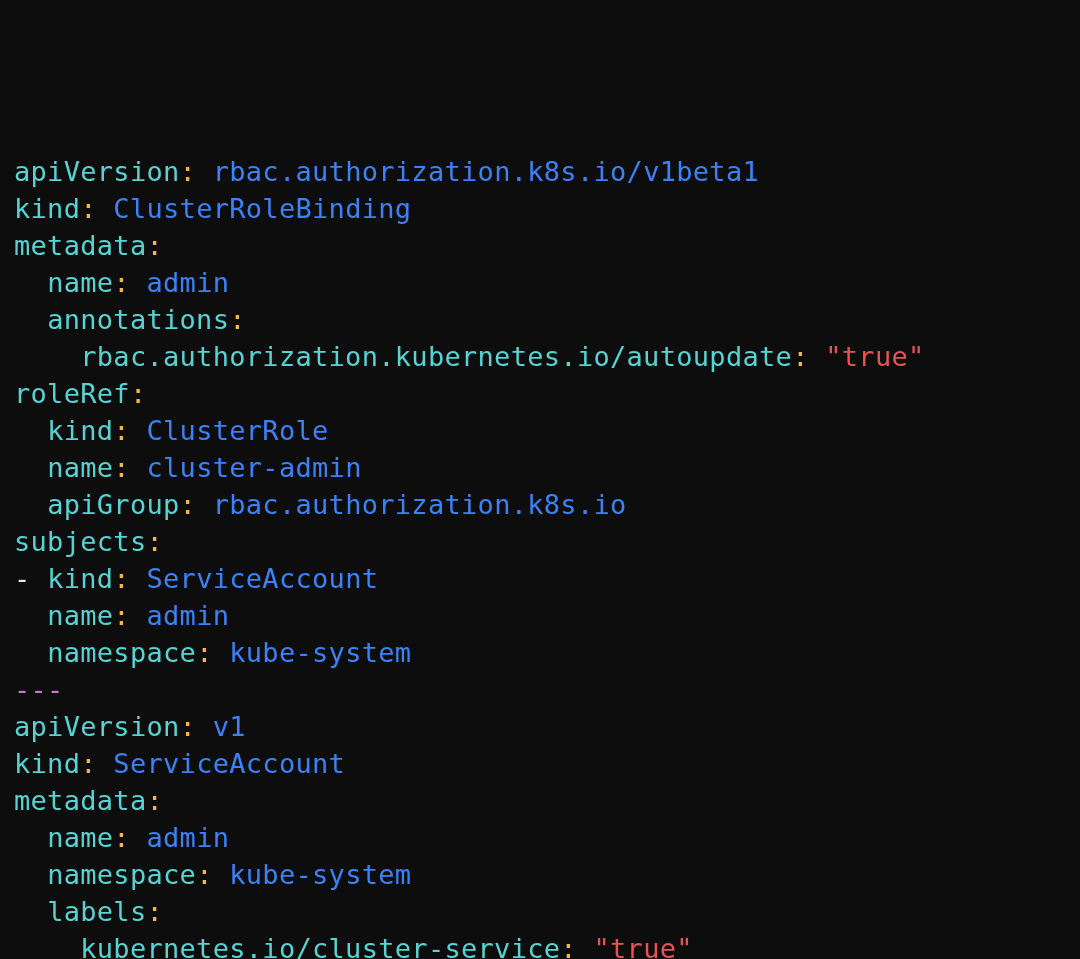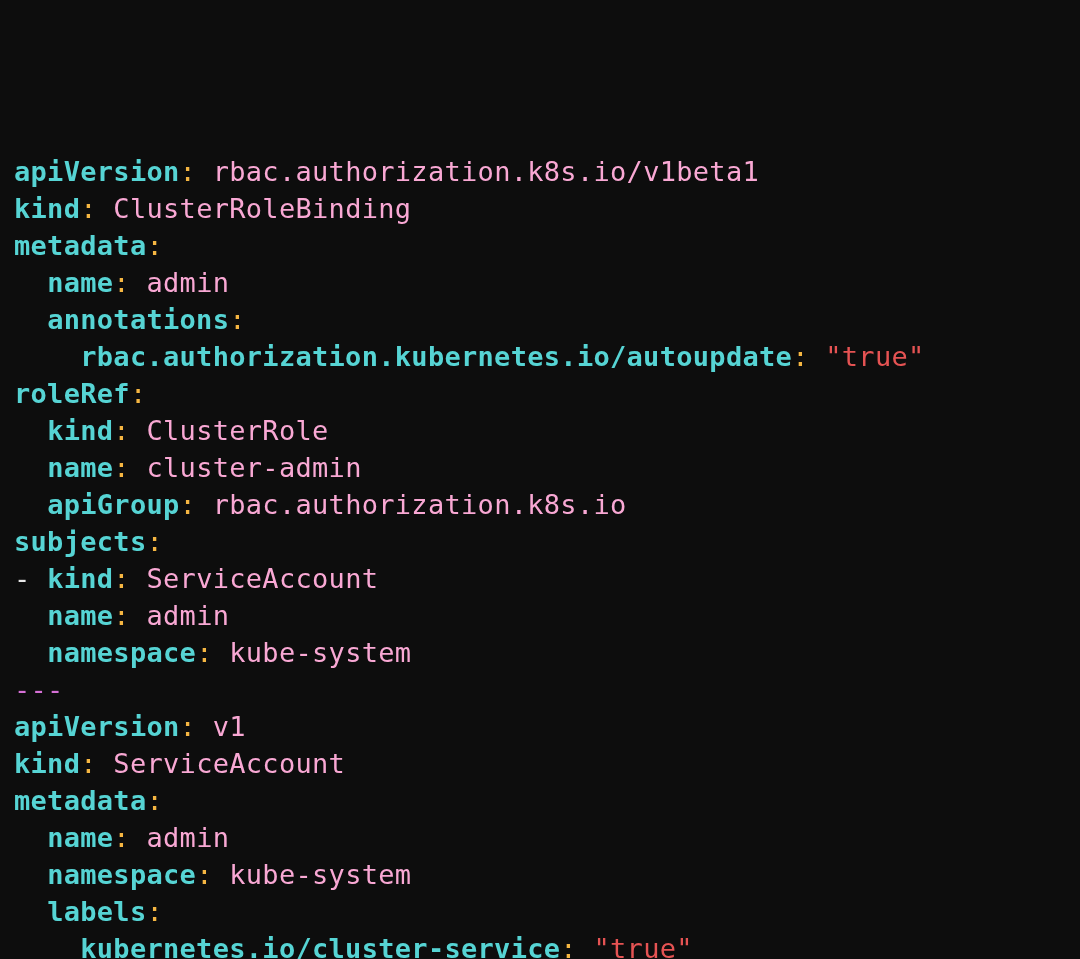--- a/index.html
+++ b/index.html
@@ -12,24 +12,23 @@
       font-family: 'Menlo', 'Monaco', 'Consolas', monospace;
       font-size: 27px;
       line-height: 1.37;
       padding: 6px 14px;
       color: #e8e8e8;
       white-space: pre;
       letter-spacing: 0.3px;
     }
     .key {
       color: #56d4d4;
-      font-weight: bold;
     }
     .value {
-      color: #f9a8d4;
+      color: #3b82f6;
     }
     .string {
       color: #e55353;
     }
     .colon {
       color: #f5b642;
     }
     .dash {
       color: #e8e8e8;
     }

